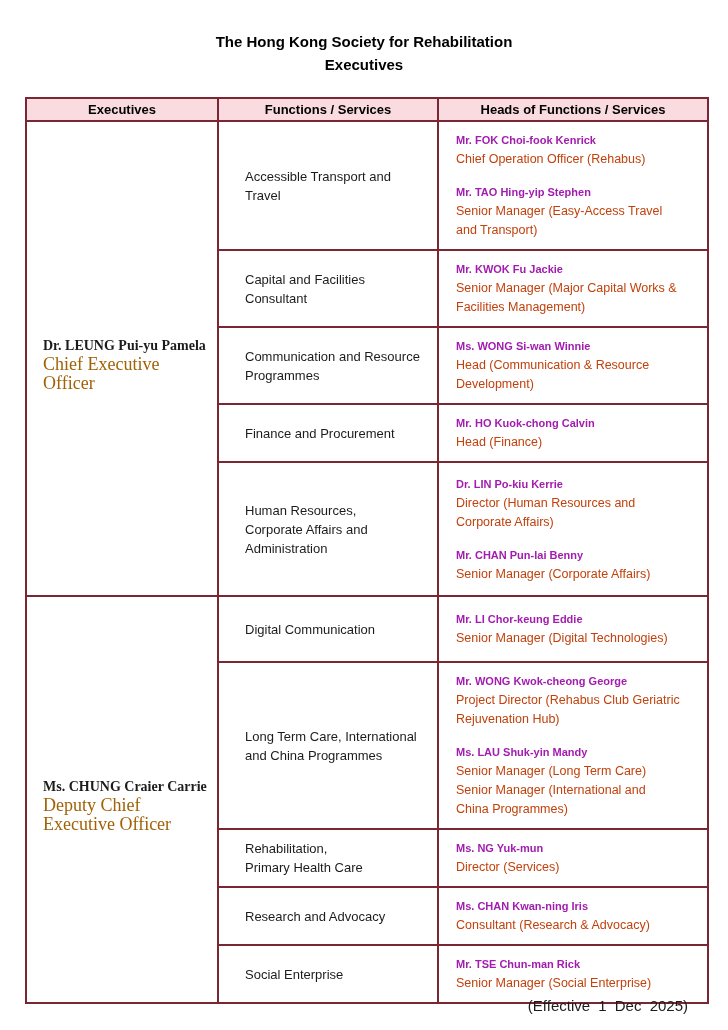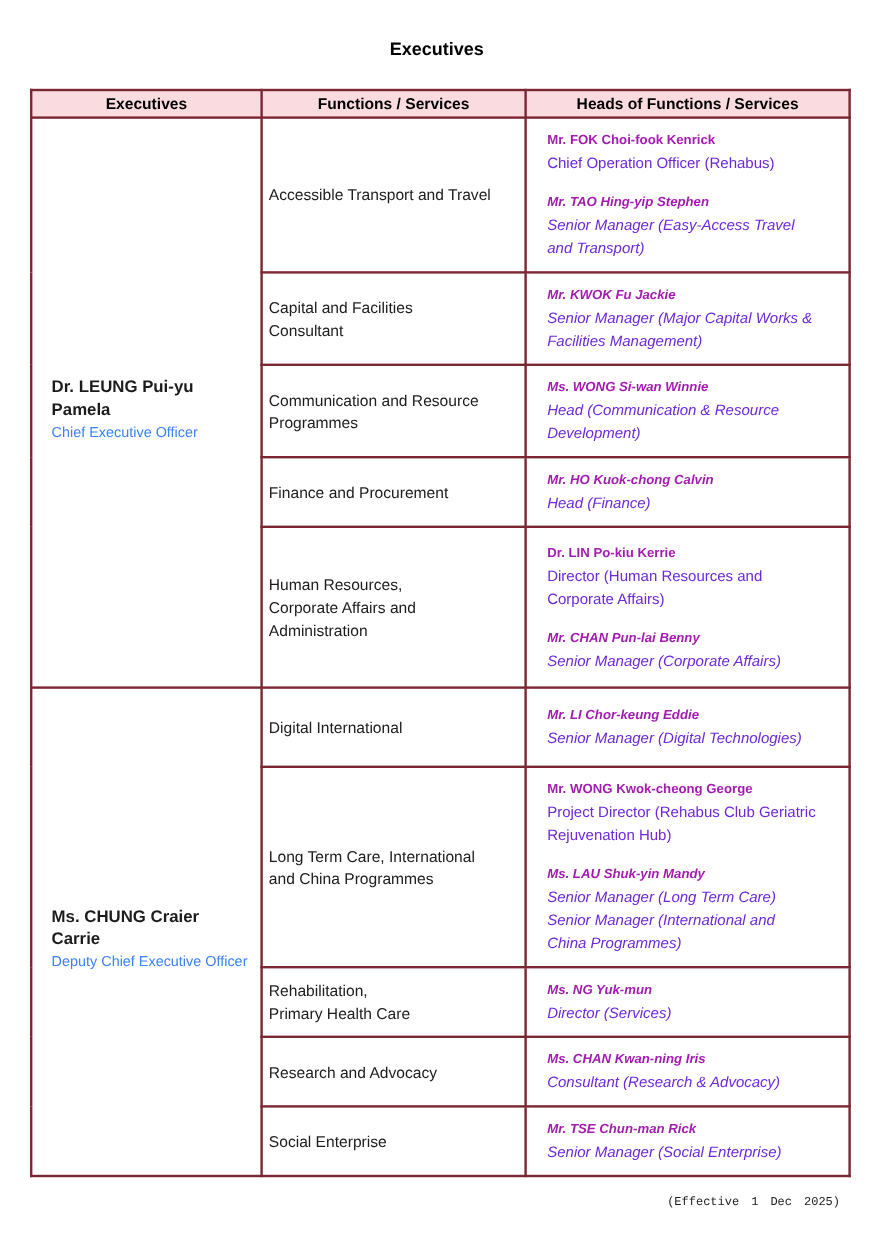--- a/index.html
+++ b/index.html
@@ -33,54 +33,55 @@
     vertical-align: middle;
     padding: 2px 4px;
   }
   .col-exec  { width: 192px; }
   .col-func  { width: 220px; }
   .col-heads { width: 270px; }
 
   td.exec-cell {
     vertical-align: middle;
     padding: 20px 10px 8px 16px;
+    font-family: Liberation Serif, serif;
   }
   .exec-name { font-size: 14px; font-weight: bold; line-height: 19px; }
-  .exec-title { font-size: 12px; line-height: 19px; color: #3b82f6; }
+  .exec-title { font-size: 18px; line-height: 19px; color: #a16207; }
 
   td.func-cell {
     vertical-align: middle;
-    padding: 8px 8px 8px 5px;
+    padding: 8px 8px 8px 26px;
     font-size: 13px;
     line-height: 19px;
     white-space: pre-line;
   }
   td.heads-cell {
     vertical-align: middle;
     padding: 9px 8px 9px 17px;
   }
   .head-entry { margin-bottom: 14px; }
-  .head-entry:last-child { margin-bottom: 0; font-style: italic; }
+  .head-entry:last-child { margin-bottom: 0; }
   .head-name { font-size: 11px; font-weight: bold; line-height: 19px; color: #a21caf; }
-  .head-title { font-size: 12.5px; line-height: 19px; color: #6d28d9; white-space: pre-line; }
+  .head-title { font-size: 12.5px; line-height: 19px; color: #c2410c; white-space: pre-line; }
 
   .footer-note {
     position: absolute;
-    right: 28px;
+    right: 40px;
     top: 997px;
-    font-size: 10px;
+    font-size: 15px;
     color: #1c1c1c;
     word-spacing: 4px;
-    font-family: Liberation Mono, monospace;
   }
 </style>
 </head>
 <body>
 
 <div class="title-block">
+  <div class="title-line">The Hong Kong Society for Rehabilitation</div>
   <div class="title-line">Executives</div>
 </div>
 
 <table class="exec-table">
   <colgroup>
     <col class="col-exec">
       <col class="col-func">
       <col class="col-heads">
   </colgroup>
   <thead>
@@ -156,21 +157,21 @@
           <div class="head-title">Senior Manager (Corporate Affairs)</div>
         </div>
       </td>
     </tr>
 
     <tr style="height:66px;">
       <td class="exec-cell" rowspan="5">
         <div class="exec-name">Ms. CHUNG Craier Carrie</div>
         <div class="exec-title">Deputy Chief Executive Officer</div>
       </td>
-      <td class="func-cell">Digital International</td>
+      <td class="func-cell">Digital Communication</td>
       <td class="heads-cell">
         <div class="head-entry">
           <div class="head-name">Mr. LI Chor-keung Eddie</div>
           <div class="head-title">Senior Manager (Digital Technologies)</div>
         </div>
       </td>
     </tr>
     <tr style="height:164px;">
       <td class="func-cell">Long Term Care, International
 and China Programmes</td>

